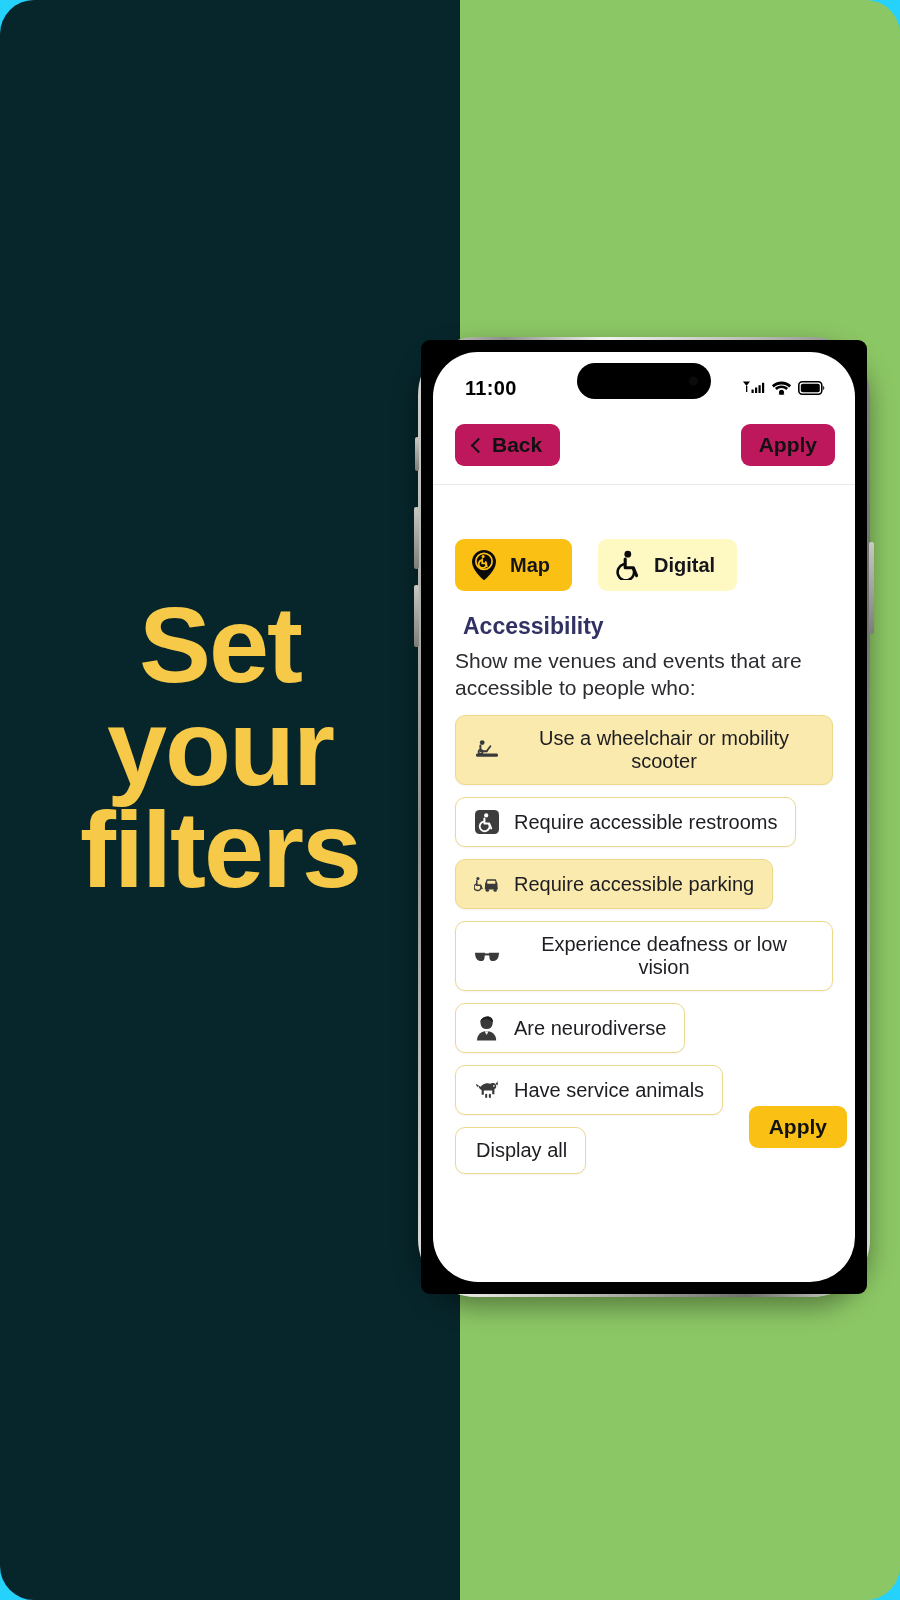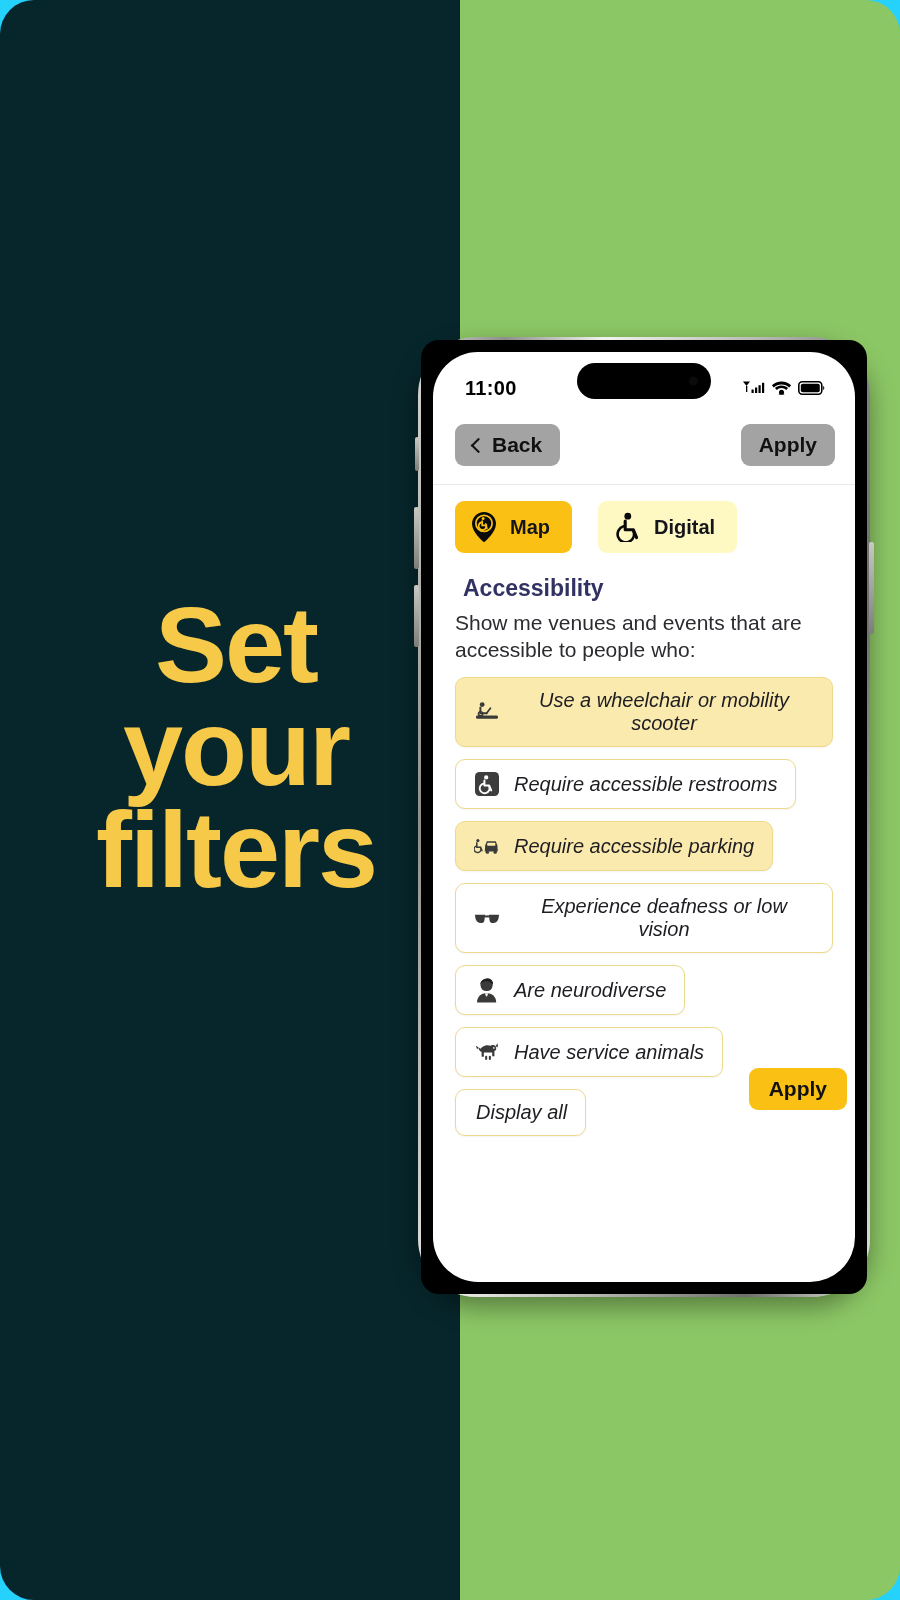--- a/index.html
+++ b/index.html
@@ -19,21 +19,21 @@
     position:absolute; left:0; top:0; width:460px; height:100%;
     background:#07262b;
   }
   .bg-right{
     position:absolute; left:460px; top:0; width:440px; height:100%;
     background:#8cc765;
   }
 
   
   #headline{
-    position:absolute; left:16px; top:594px; width:440px;
+    position:absolute; left:0; top:594px; width:440px;
     text-align:center;
     color:#f7c948;
     font-weight:bold;
     font-size:108px;
     line-height:0.95;
     letter-spacing:-2px;
     z-index:4;
   }
   #headline .l{ display:block; }
 
@@ -45,21 +45,21 @@
   }
   .phone-frame{
     position:absolute; inset:0;
     background:linear-gradient(100deg,#d8d8d4 0%,#8e8e8a 14%,#f2f2ee 30%,#b9b9b4 55%,#6f6f6c 80%,#e2e2dd 100%);
     border-radius:58px;
     box-shadow:0 10px 26px rgba(0,0,0,.38);
   }
   .phone-body{
     position:absolute; left:3px; top:3px; right:3px; bottom:3px;
     background:#000;
-    border-radius:18px;
+    border-radius:9px;
   }
   .phone-screen{
     position:absolute; left:12px; top:12px; right:12px; bottom:12px;
     background:#ffffff;
     border-radius:45px;
     overflow:hidden;
   }
   
   .btn-side{ position:absolute; background:linear-gradient(180deg,#c9c9c4,#7d7d79); border-radius:2px; }
   .btn-silent{ left:-3px; top:100px; width:4px; height:34px; }
@@ -81,21 +81,21 @@
   }
   .di-lens{ position:absolute; right:13px; top:50%; transform:translateY(-50%);
             width:9px; height:9px; border-radius:50%; background:#0b0b0d; }
 
   
   .navrow{
     display:flex; align-items:center; justify-content:space-between;
     padding:10px 20px 18px 22px;
   }
   .pill{
-    background:#a3a3a3; color:#111;
+    background:#be185d; color:#111;
     font-weight:bold; font-size:21px;
     border-radius:9px; padding:9px 18px;
     display:flex; align-items:center; gap:7px;
     cursor:pointer; border:none;
     font-family:"Liberation Sans", sans-serif;
   }
   .chev{ display:inline-block; width:11px; height:11px;
          border-left:2.6px solid #111; border-bottom:2.6px solid #111;
          transform:rotate(45deg); margin-right:1px; }
 
@@ -104,20 +104,21 @@
   .scrollbody{ padding:16px 0 0 0; position:relative; }
 
   
   .tabs{ display:flex; gap:26px; padding:0 22px; }
   .tab{
     display:flex; align-items:center; gap:13px;
     border-radius:9px; padding:11px 22px 11px 16px;
     font-size:20px; font-weight:bold; color:#15151c;
     cursor:pointer; border:none;
     font-family:"Liberation Sans", sans-serif;
+    margin-top:38px;
   }
   .tab.active{ background:#fbc014; }
   .tab.inactive{ background:#fef9c3; }
   .tab svg{ display:block; }
 
   
   .sec-title{
     color:#323164; font-size:23px; font-weight:bold;
     padding:22px 22px 8px 30px;
   }
@@ -131,21 +132,20 @@
   .chip{
     display:flex; align-items:center; gap:14px;
     border:1.6px solid #edd98a;
     border-radius:10px;
     padding:11px 18px;
     font-size:20px; color:#1d1d22;
     background:#ffffff;
     cursor:pointer;
     font-family:"Liberation Sans", sans-serif;
     box-shadow:0 1px 2px rgba(0,0,0,.05);
-    font-style:italic;
   }
   .chip.selected{ background:#fbeaad; border-color:#edd98a; }
   .chip .ico{ width:26px; height:26px; display:flex; align-items:center; justify-content:center; flex:0 0 26px; }
   .chip.noicon{ padding-left:20px;justify-content:flex-end; }
 
   
   .bottombar{
     position:absolute; right:8px; bottom:26px;
   }
   .apply-bottom{

